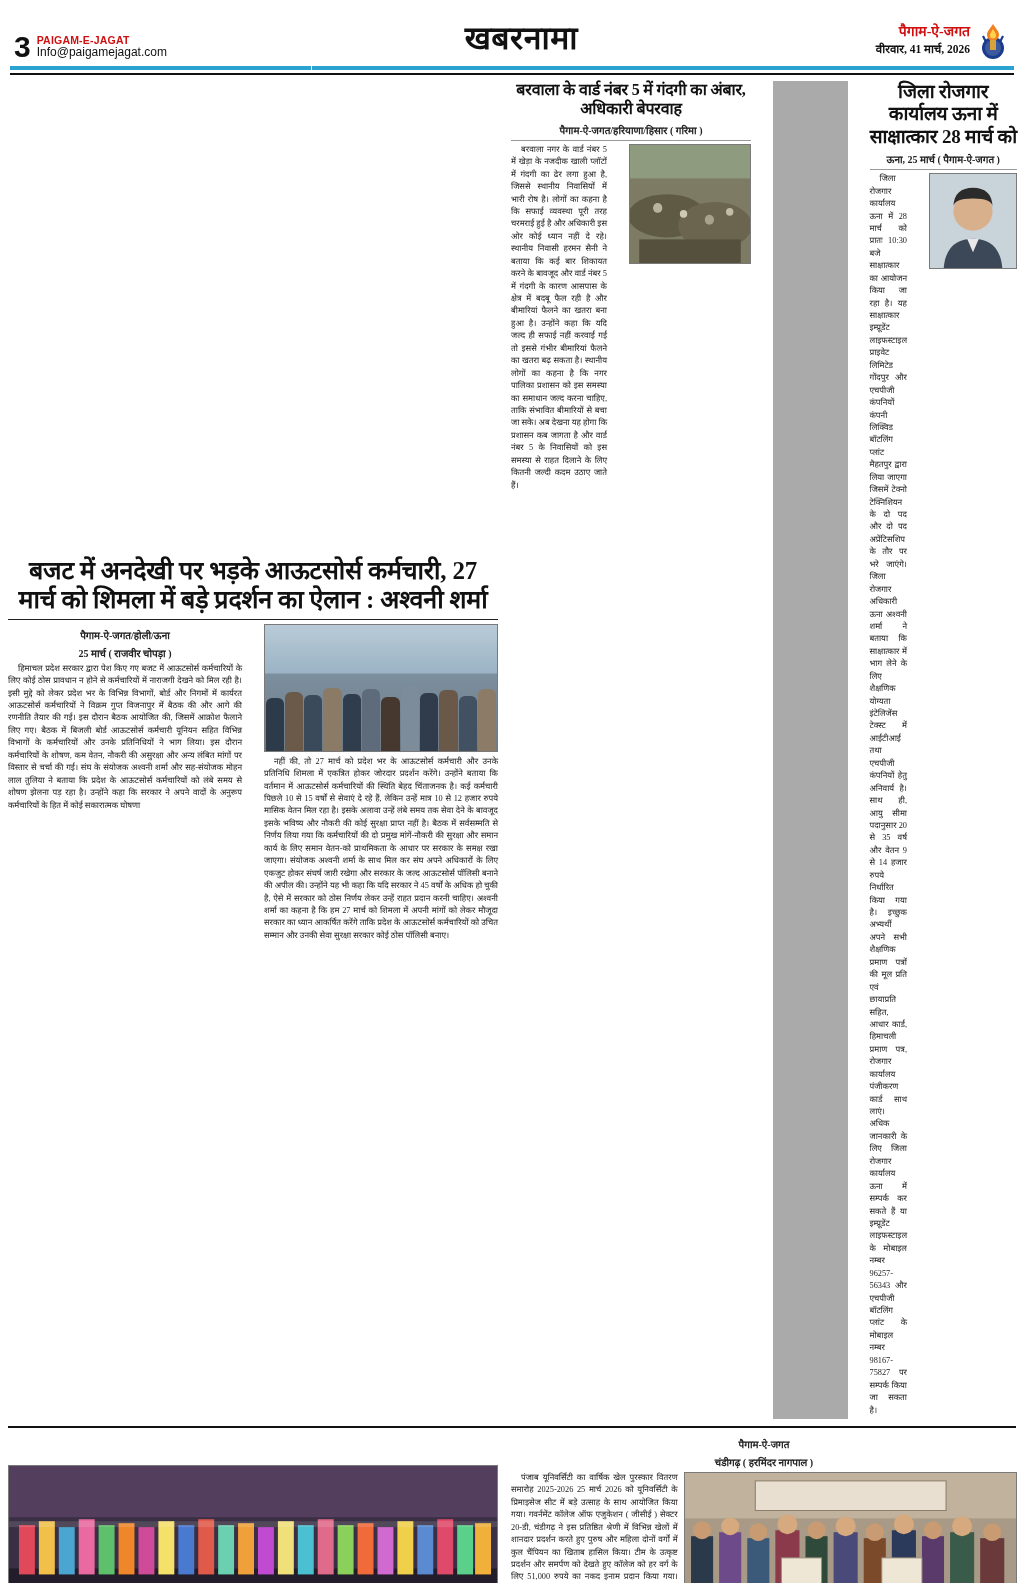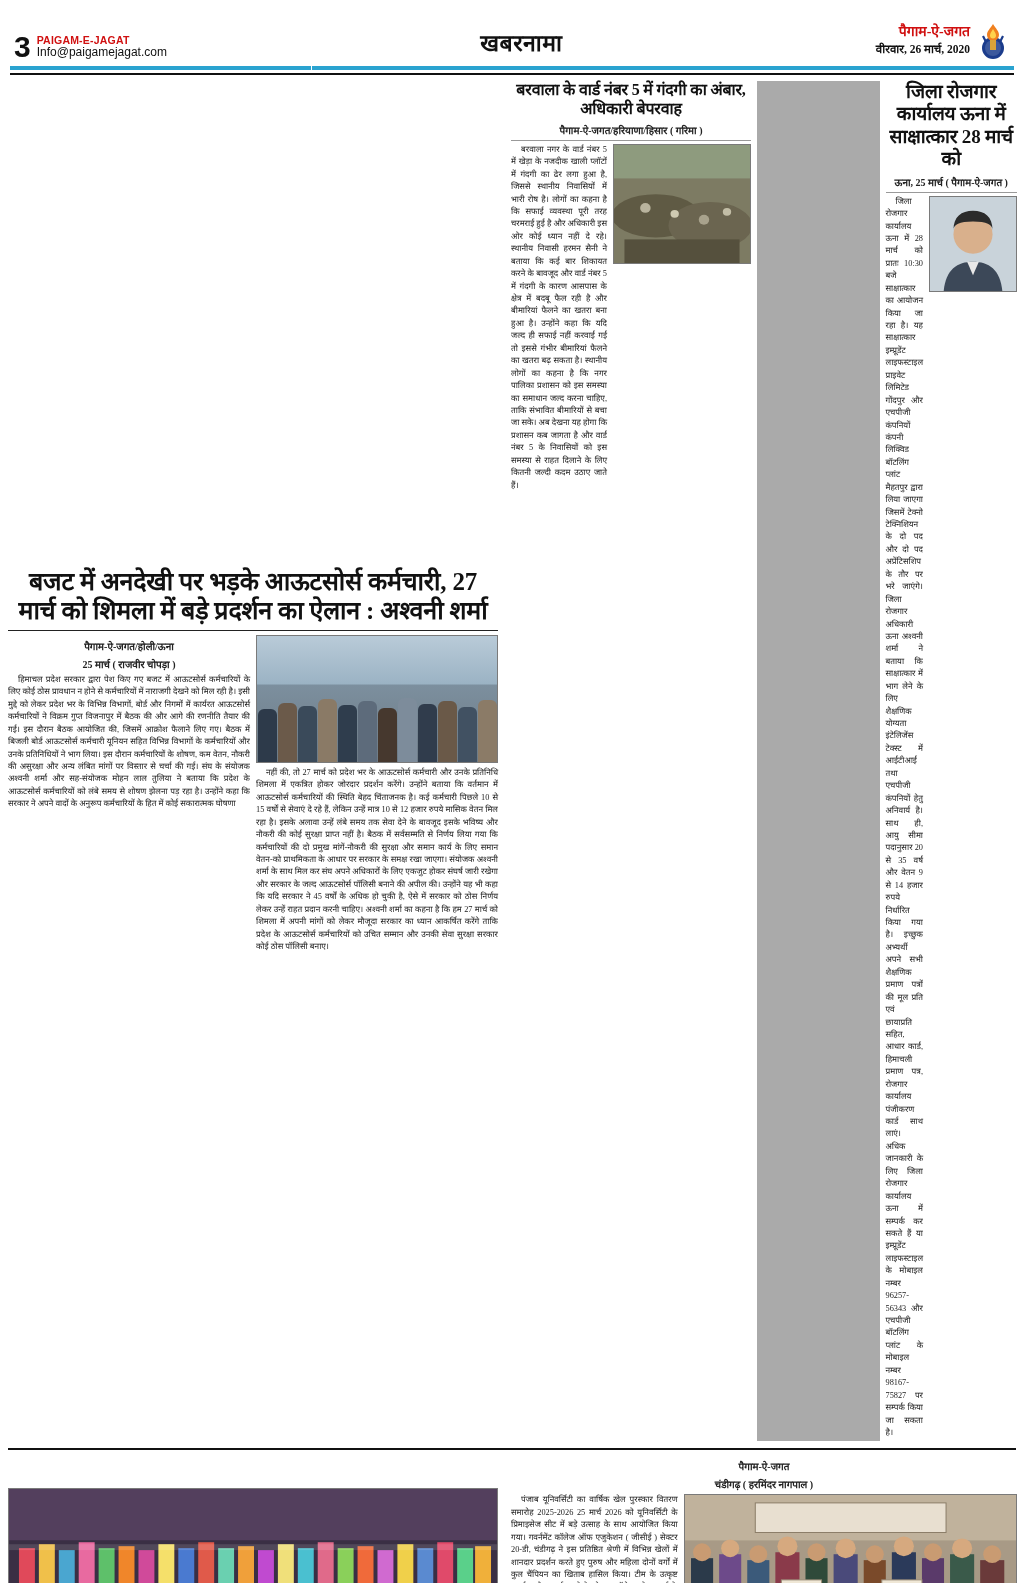--- a/index.html
+++ b/index.html
@@ -16,21 +16,21 @@
   
   .masthead { display: flex; align-items: flex-end; justify-content: space-between;
               padding: 16px 6px 4px 6px; height: 64px; }
   .mh-left { display: flex; align-items: center; gap: 6px; }
   .mh-pageno { font-family: "Liberation Sans", sans-serif; font-size: 30px; font-weight: bold;
                 line-height: .9; color: #111; }
   .mh-brandblock { line-height: 1.15; }
   .mh-brand-en { font-family: "Liberation Sans", sans-serif; font-size: 10.5px; font-weight: bold;
                  color: #d01010; letter-spacing: .2px; }
   .mh-email { font-family: "Liberation Sans", sans-serif; font-size: 12px; color: #111; }
-  .mh-title { font-family: "Liberation Serif", serif; font-size: 23px; font-weight: bold;
+  .mh-title { font-family: "Liberation Serif", serif; font-size: 32px; font-weight: bold;
               letter-spacing: .5px; padding-bottom: 2px; margin-top: 18px; }
   .mh-right { text-align: right; display: flex; align-items: center; gap: 6px; }
   .mh-rt-text { text-align: right; line-height: 1.3; }
   .mh-hindi-brand { font-size: 14px; font-weight: bold; color: #d01010; }
   .mh-date { font-size: 11.5px; font-weight: bold; color: #111; }
   .mh-logo { width: 34px; height: 40px; position: relative; }
 
   .rule-blue { height: 4px; background: #2aa3d0; margin: 2px 2px 0 2px; position: relative; }
   .rule-blue::after { content:""; position:absolute; left: 30%; top:0; width: 1px; height:4px; background:#fff; }
   .rule-dark { height: 2px; background: #111; margin: 3px 2px 6px 2px; }
@@ -51,21 +51,21 @@
   .hl-sm { font-size: 16px; }
 
   .byline { text-align: center; font-size: 10px; font-weight: bold; margin: 4px 0 3px; color: #222; }
 
   .body-txt { font-size: 8.3px; line-height: 1.5; text-align: justify; color: #1a1a1a;
               hyphens: auto; }
   .body-txt p { margin-bottom: 2px; text-indent: 10px; }
 
   .tri { display: flex; gap: 6px; }
   .tri > div { flex: 1; }
-  .duo { display: flex; gap: 6px; }
+  .duo { display: flex; gap: 22px; }
   .duo > div { flex: 1; }
 
   .photo { background: #c8c8c8; border: 1px solid #7a7a7a; position: relative; overflow: hidden; }
 
   
   .ph-group { background: linear-gradient(#b9cbd8 0%, #9bb3c4 38%, #7c8f9e 39%, #6d7b86 100%); }
   .ph-garbage { background: linear-gradient(#9aa89b 0%, #8c9a86 30%, #6f6a55 60%, #5e5542 100%); }
   .ph-portrait { background: linear-gradient(#dfe6ea 0%, #c6d2d9 55%, #aab7c0 100%); }
   .ph-stage { background: linear-gradient(#2c2536 0%, #4a3b52 35%, #7c5f6e 70%, #3c2f3f 100%); }
   .ph-award { background: linear-gradient(#e0d6c8 0%, #c7b9a6 40%, #9f8e79 75%, #7b6c58 100%); }
@@ -85,21 +85,21 @@
       <div class="mh-pageno">3</div>
       <div class="mh-brandblock">
         <div class="mh-brand-en">PAIGAM-E-JAGAT</div>
         <div class="mh-email">Info@paigamejagat.com</div>
       </div>
     </div>
     <div class="mh-title">खबरनामा</div>
     <div class="mh-right">
       <div class="mh-rt-text">
         <div class="mh-hindi-brand">पैगाम-ऐ-जगत</div>
-        <div class="mh-date">वीरवार, 26 मार्च, 2020</div>
+        <div class="mh-date">वीरवार, 41 मार्च, 2026</div>
       </div>
       <div class="mh-logo">
         <svg viewBox="0 0 34 40" width="34" height="40">
           <circle cx="17" cy="28" r="11" fill="#1b3c8c"></circle>
           <circle cx="17" cy="28" r="8" fill="#fff" opacity=".15"></circle>
           <path d="M17 4c3 5 6 7 6 11a6 6 0 0 1-12 0c0-4 3-6 6-11z" fill="#f08020"></path>
           <path d="M17 9c1.6 3 3 4.2 3 6.5a3 3 0 0 1-6 0c0-2.3 1.4-3.5 3-6.5z" fill="#ffd24d"></path>
           <rect x="14" y="20" width="6" height="10" fill="#d8a33a"></rect>
           <path d="M7 16l3 6M27 16l-3 6" stroke="#1b3c8c" stroke-width="2.2" fill="none"></path>
         </svg>

